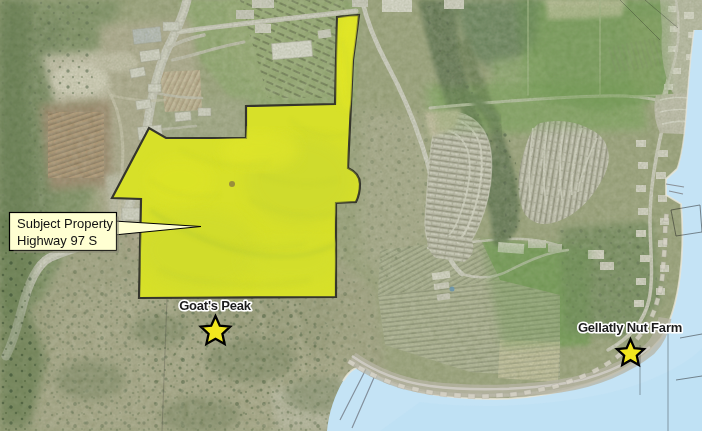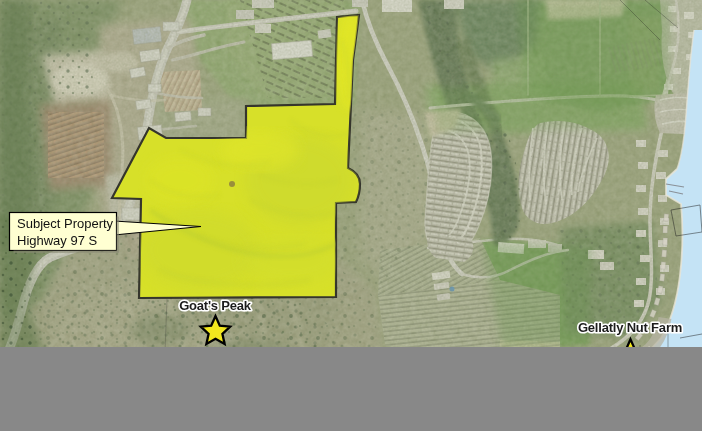--- a/index.html
+++ b/index.html
@@ -1,16 +1,16 @@
 <!DOCTYPE html>
 <html><head>
 <meta charset="utf-8">
 <style>
 html,body{margin:0;padding:0;background:#888;}
-#map{position:relative;width:702px;height:347px;overflow:hidden;}
+#map{position:relative;width:702px;height:431px;overflow:hidden;}
 svg{display:block;}
 </style>
 </head>
 <body>
 <div id="map">
 <svg width="702" height="431" viewBox="0 0 702 431">
 <defs>
 <filter id="noise" x="0" y="0" width="100%" height="100%">
   <feTurbulence type="fractalNoise" baseFrequency="0.5" numOctaves="3" seed="7" result="t"></feTurbulence>
   <feColorMatrix in="t" type="matrix" values="0 0 0 0 0.18  0 0 0 0 0.22  0 0 0 0 0.10  0.55 0.55 0.55 0 0"></feColorMatrix>

